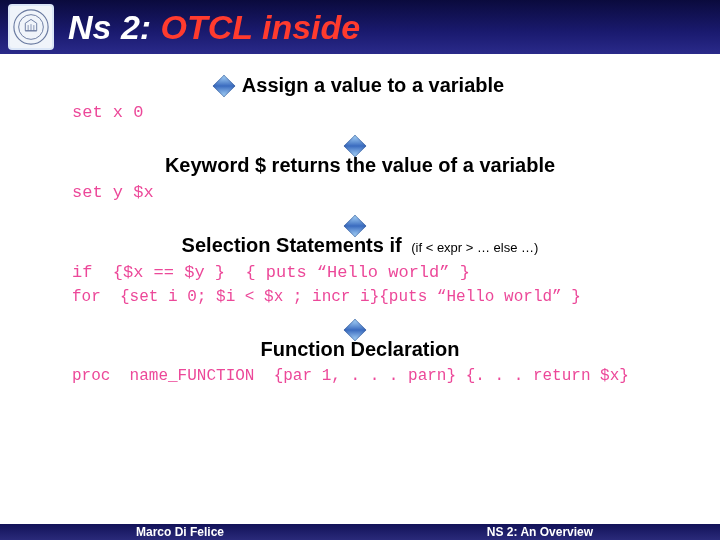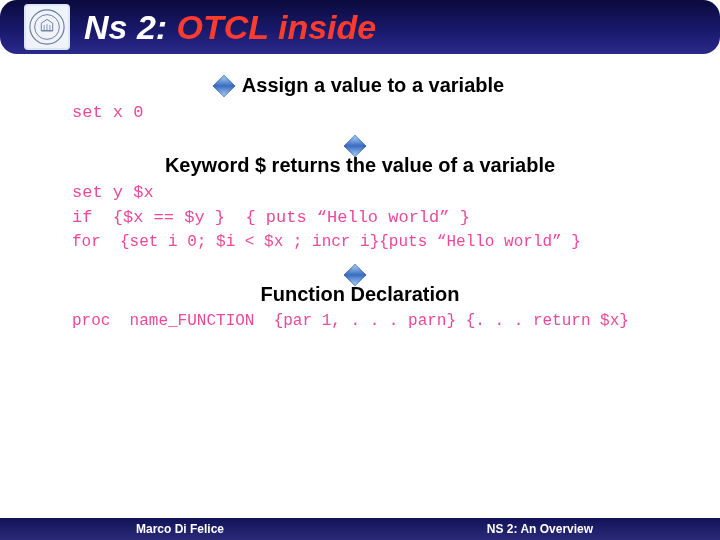--- a/index.html
+++ b/index.html
@@ -9,22 +9,21 @@
     font-family: Arial, Helvetica, sans-serif;
     background: #fff;
     position: relative;
     overflow: hidden;
   }
   .header {
     height: 54px;
     background: linear-gradient(to bottom, #0a0a3d 0%, #1a1a6f 60%, #2a2a8a 100%);
     display: flex;
     align-items: center;
-    padding-left: 24px;
-    border-radius: 17px;
+    padding-left: 8px;
   }
   .crest {
     width: 46px;
     height: 46px;
     border: 2px solid #dbe6f7;
     background: #f0f4fa;
     border-radius: 4px;
     display: flex;
     align-items: center;
     justify-content: center;
@@ -87,21 +86,21 @@
     padding: 3px 14px;
     font-size: 18px;
     font-weight: bold;
     border-radius: 2px;
   }
   .row1 { justify-content: space-between; }
   .row1-left { display: flex; align-items: center; }
   .footer {
     position: absolute;
     left: 0; right: 0; bottom: 0;
-    height: 22px;
+    height: 16px;
     background: linear-gradient(to bottom, #121258 0%, #2a2a7a 100%);
     display: flex;
     align-items: center;
     color: #fff;
     font-size: 12px;
     font-weight: bold;
   }
   .footer-left { width: 50%; text-align: center; }
   .footer-right { width: 50%; text-align: center; }
 </style>
@@ -134,20 +133,27 @@
     </div>
   </div>
   <div class="code">set x 0</div>
 
   <div class="row" style="margin-top:16px;">
     <div class="diamond"></div>
     <div class="heading">Keyword $ returns the value of a variable</div>
   </div>
   <div class="code">set y $x</div>
 
+  <div class="row" style="margin-top:16px;">
+    <div class="diamond"></div>
+    <div class="heading">
+      <span>Selection Statements if</span>
+      <span class="subnote">(if &lt; expr &gt; … else …)</span>
+    </div>
+  </div>
   <div class="code">if  {$x == $y }  { puts “Hello world” }</div>
 
   <div class="code" style="font-size:16px;">for  {set i 0; $i &lt; $x ; incr i}{puts “Hello world” }</div>
 
   <div class="row" style="margin-top:16px;text-align:center;">
     <div class="diamond"></div>
     <div class="heading">Function Declaration</div>
   </div>
   <div class="code" style="font-size:16px;">proc  name_FUNCTION  {par 1, . . . parn} {. . . return $x}</div>
 

